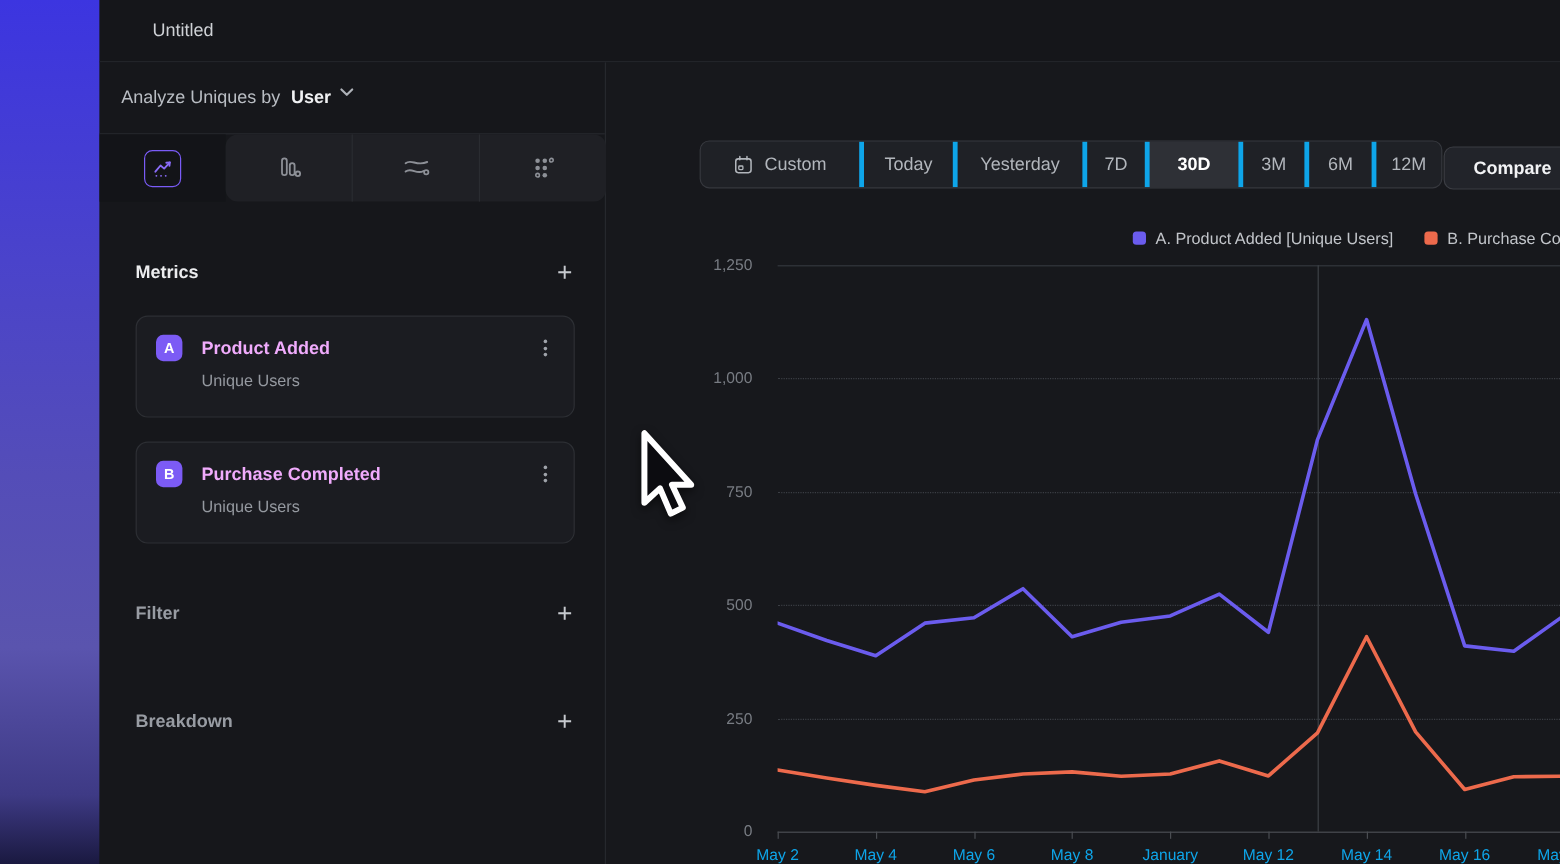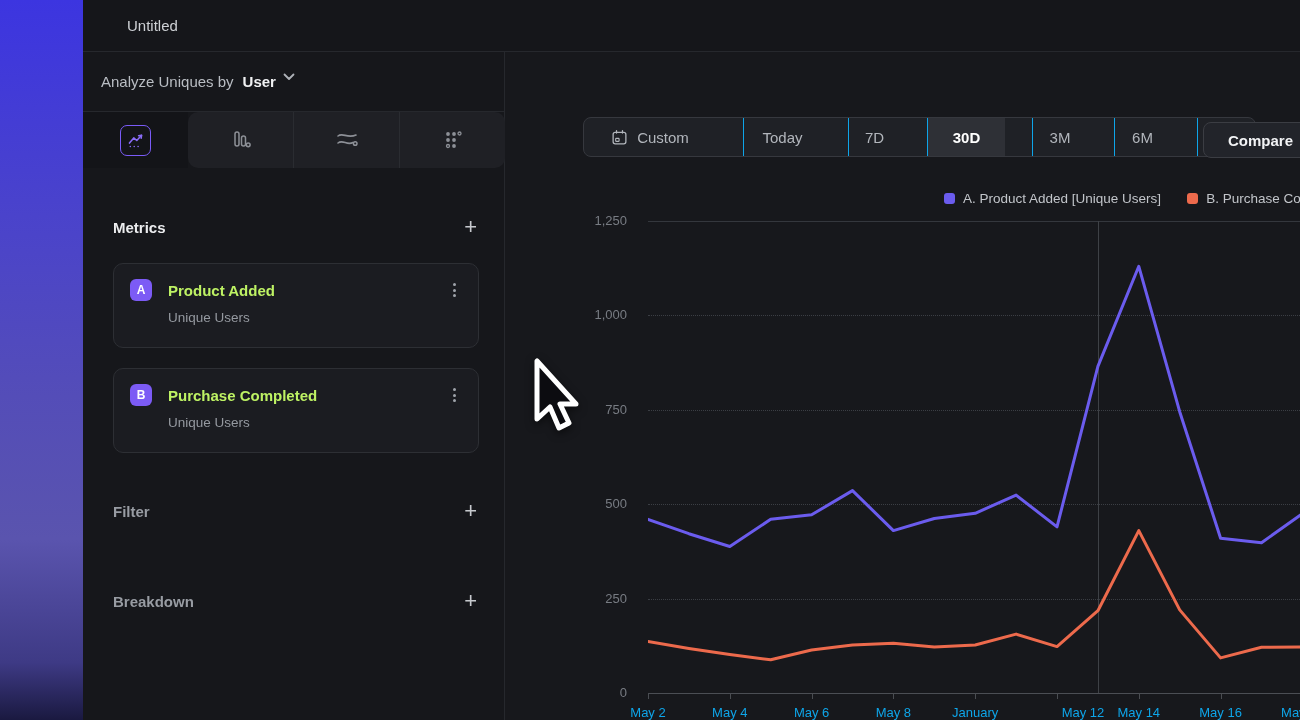--- a/index.html
+++ b/index.html
@@ -38,34 +38,34 @@
   .section-header .sh-label { font-size:15px; font-weight:700; color:#ecedef; }
   .section-header.dim .sh-label { color:#989ca3; }
   .plus-btn { background:none; border:none; color:#c6c9ce; font-size:22px; font-weight:300;
     line-height:20px; font-family:inherit; cursor:pointer; padding:0 2px; }
 
   .metric-card { position:absolute; left:30px; width:366px; height:85px;
     background:#1b1c21; border:1px solid #2d2f34; border-radius:10px; padding:15px 18px 0 16px; }
   .mc-row { display:flex; align-items:center; gap:16px; }
   .mc-badge { width:22px; height:22px; border-radius:6px; background:#7c5bf5; color:#fff;
     font-size:12px; font-weight:700; display:flex; align-items:center; justify-content:center; flex:none; }
-  .mc-title { font-size:15px; font-weight:700; color:#bef264; flex:1; }
+  .mc-title { font-size:15px; font-weight:700; color:#f0abfc; flex:1; }
   .kebab { display:flex; flex-direction:column; gap:2.5px; padding:4px; background:none; border:none; cursor:pointer; }
   .kebab i { width:3px; height:3px; border-radius:50%; background:#9fa3aa; }
   .mc-sub { margin:9px 0 0 38px; font-size:13.5px; color:#9599a0; }
 
   
   .chart-panel { position:absolute; left:505px; top:52px; width:795px; height:668px;
     background:#17181c; overflow:hidden; }
 
   .range-toolbar { position:absolute; left:78px; top:65px; height:40px;
     display:flex; border:1px solid #36383e; border-radius:8px; background:#1f2126; overflow:hidden; }
   .seg { display:flex; align-items:center; justify-content:center; gap:9px;
     font-size:15px; color:#b2b6bc; cursor:pointer; }
-  .seg + .seg { border-left:1px solid #0ea5e9;margin-left:27px; }
+  .seg + .seg { border-left:4px solid #0ea5e9; }
   .seg.active { background:#2e3036; color:#ffffff; font-weight:700; }
 
   .compare-btn { position:absolute; left:698px; top:70px; height:36px; width:130px;
     border:1px solid #3b3d43; border-radius:8px; background:#22242a; color:#f2f3f5;
     font-size:15px; font-weight:700; font-family:inherit; text-align:left; padding-left:24px; cursor:pointer; }
 
   .legend { position:absolute; left:439px; top:139px; display:flex; gap:26px; white-space:nowrap; }
   .legend-item { display:flex; align-items:center; gap:8px; font-size:13.5px; color:#c2c5ca; }
   .swatch { width:11px; height:11px; border-radius:3px; flex:none; }
 
@@ -193,20 +193,23 @@
     <div class="seg" style="width:132px;">
       <svg width="17" height="17" viewBox="0 0 20 20">
         <rect x="2.5" y="4" width="15" height="13.5" rx="2.5" fill="none" stroke="#b2b6bc" stroke-width="1.5"></rect>
         <path d="M6.5 1.8 v3 M13.5 1.8 v3" stroke="#b2b6bc" stroke-width="1.5" stroke-linecap="round"></path>
         <rect x="5.5" y="11" width="4" height="3.5" rx="0.8" fill="none" stroke="#b2b6bc" stroke-width="1.3"></rect>
       </svg>
       <span>Custom</span>
     </div>
     <div class="seg" style="width:78px;">
         <span>Today</span>
+      </div>
+    <div class="seg" style="width:108px;">
+        <span>Yesterday</span>
       </div>
     <div class="seg" style="width:52px;">
         <span>7D</span>
       </div>
     <div class="seg active" style="width:78px;">
         <span>30D</span>
       </div>
     <div class="seg" style="width:55px;">
         <span>3M</span>
       </div>
@@ -248,21 +251,21 @@
       <div class="xtick" style="left: 113px; top: 653px;">May 2</div>
       <div class="xtick-mark" style="left: 224.8px; top: 641px;"></div>
       <div class="xtick" style="left: 194.8px; top: 653px;">May 4</div>
       <div class="xtick-mark" style="left: 306.6px; top: 641px;"></div>
       <div class="xtick" style="left: 276.6px; top: 653px;">May 6</div>
       <div class="xtick-mark" style="left: 388.4px; top: 641px;"></div>
       <div class="xtick" style="left: 358.4px; top: 653px;">May 8</div>
       <div class="xtick-mark" style="left: 470.2px; top: 641px;"></div>
       <div class="xtick" style="left: 440.2px; top: 653px;">January 10</div>
       <div class="xtick-mark" style="left: 552px; top: 641px;"></div>
-      <div class="xtick" style="left: 548px; top: 653px;">May 12</div>
+      <div class="xtick" style="left: 522px; top: 653px;">May 12</div>
       <div class="xtick-mark" style="left: 633.8px; top: 641px;"></div>
       <div class="xtick" style="left: 603.8px; top: 653px;">May 14</div>
       <div class="xtick-mark" style="left: 715.6px; top: 641px;"></div>
       <div class="xtick" style="left: 685.6px; top: 653px;">May 16</div>
       <div class="xtick" style="left: 767.4px; top: 653px;">May 18</div>
       <div class="vline" style="left: 592.9px; top: 169px; height: 472px;"></div>
       <svg id="series-svg" width="660" height="472" viewBox="0 0 660 472" style="left: 143px; top: 169px;">
         <polyline points="0.0,298.3 40.9,312.7 81.8,325.5 122.7,298.3 163.6,293.8 204.5,269.6 245.4,309.6 286.3,297.5 327.2,292.3 368.1,274.1 409.0,305.9 449.9,145.4 490.8,45.3 531.7,190.7 572.6,317.2 613.5,321.7 654.4,292.6" fill="none" stroke="#6b5cee" stroke-width="3" stroke-linejoin="round" stroke-linecap="round"></polyline>
         <polyline points="0.0,420.6 40.9,427.4 81.8,433.5 122.7,438.8 163.6,429.0 204.5,424.0 245.4,422.2 286.3,425.9 327.2,424.0 368.1,413.1 409.0,425.6 449.9,389.7 490.8,309.6 531.7,388.9 572.6,436.9 613.5,426.3 654.4,425.9" fill="none" stroke="#ed6a4c" stroke-width="3" stroke-linejoin="round" stroke-linecap="round"></polyline>
       </svg>

